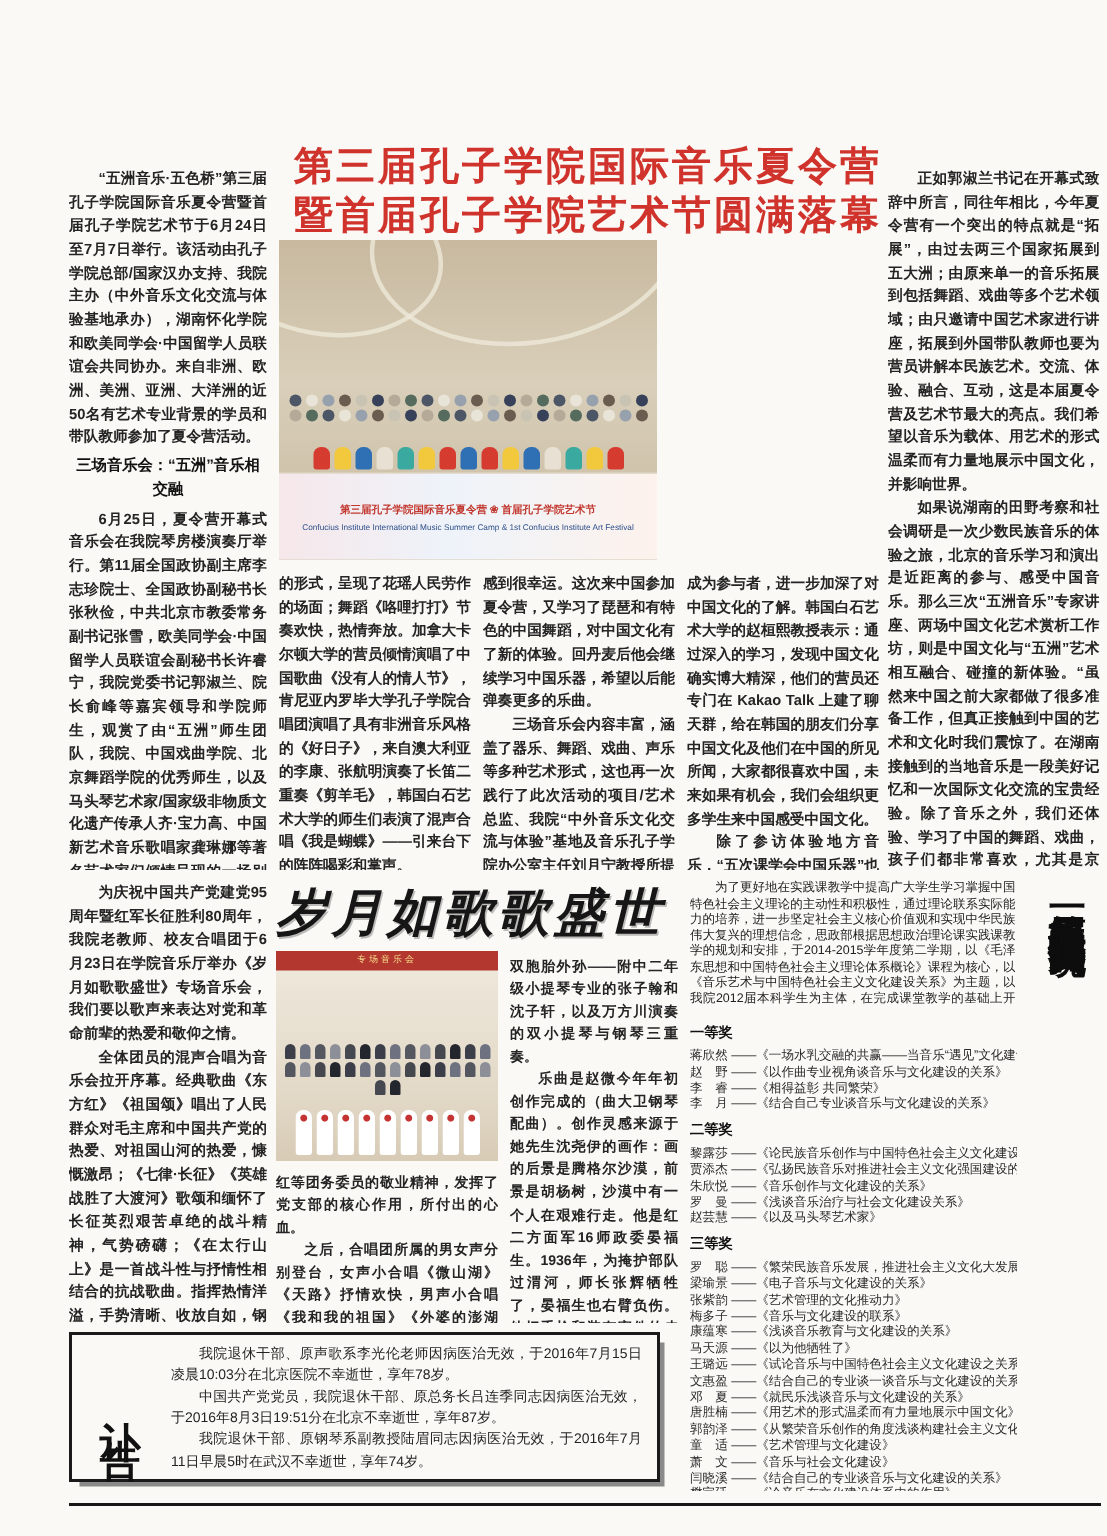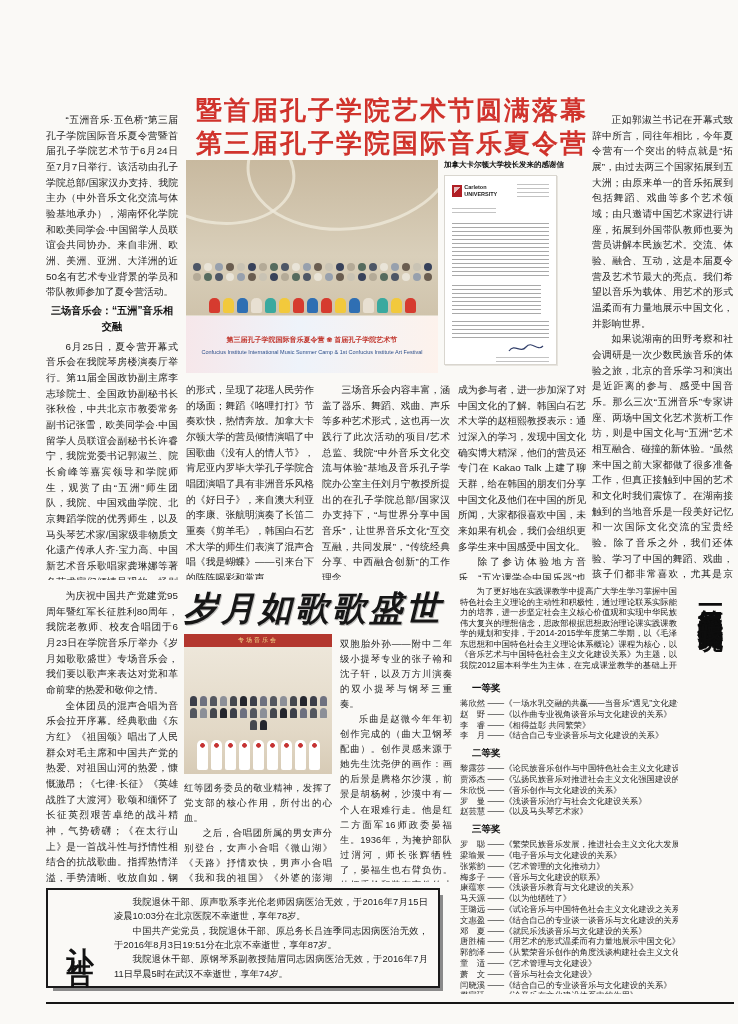--- a/index.html
+++ b/index.html
@@ -14,21 +14,21 @@
   .mh-news { color:#e8251f; font-weight:bold; font-size:11.5px; margin-left:10px; font-style:normal; }
   .mh-date { font-weight:bold; font-size:11px; color:#111; padding-bottom:4px; }
   .mh-rule { height:2px; background:#161616; margin-top:0; }
   .mh-row2 { position:relative; height:42px; display:flex; align-items:center; border-bottom:7px solid #161616; }
   .mh-pageno { font-family:"DejaVu Serif", serif; font-style:italic; font-weight:bold; font-size:40px; line-height:.85; margin:0 14px 0 2px; color:#111; }
   .mh-issue { font-size:10px; font-weight:bold; color:#111; }
   .mh-section { position:absolute; left:0; right:0; text-align:center; font-size:27px; font-weight:900; letter-spacing:16px; text-indent:16px; color:#111; }
 
   
   .col { position:absolute; overflow:hidden; font-size:9.8px; line-height:1.6; text-align:justify; color:#242424; }
-  .col p { text-indent:2em; }
+  .col p { text-indent:2em;font-weight:bold; }
   .col p.noind { text-indent:0; }
   .subhead { font-weight:bold; text-align:center; text-indent:0 !important; font-size:10.2px; margin:3px 0; color:#111; }
 
   
   #camp-headline { position:absolute; left:186px; top:94px; width:412px; text-align:center; color:#d0332c; font-weight:900; font-size:26px; line-height:1.26; letter-spacing:2px; }
 
   
   #camp-photo { position:absolute; left:186px; top:160px; width:252px; height:213px; background:linear-gradient(180deg,#c8b99f 0%,#d9cfba 45%,#c6b89e 100%); overflow:hidden; }
   .arc { position:absolute; border:3px solid #eee8da; border-radius:50%; opacity:.8; }
   .arc.a1 { width:210px; height:140px; left:60px; top:-70px; transform:rotate(-8deg); }
@@ -70,35 +70,35 @@
   
   #obituary { position:absolute; left:46px; top:888px; width:394px; height:100px; border:2px solid #1a1a1a; box-shadow:5px 5px 0 -2px #8a8a8a; background:#faf9f6; display:flex; align-items:center; padding:6px 10px 6px 14px; }
   #obit-label { writing-mode:vertical-rl; font-size:27px; font-weight:900; letter-spacing:12px; margin-right:16px; color:#111; }
   #obit-body { flex:1; font-size:9.3px; line-height:1.55; text-align:justify; }
   #obit-body p { text-indent:2em; }
 
   
   #award-intro { position:absolute; left:460px; top:586px; width:217px; height:84px; overflow:hidden; font-size:8.3px; line-height:10.5px; text-align:justify; }
   #award-intro p { text-indent:2em; }
   #award-lists { position:absolute; left:460px; top:676px; width:218px; height:318px; overflow:hidden; }
-  .award-group-heading { font-weight:bold; font-size:9.5px; margin:6px 12px 3px; color:#111; }
+  .award-group-heading { font-weight:bold; font-size:9.5px; margin:6px 0 3px; color:#111; }
   .award-entry { font-size:8.4px; line-height:10.8px; white-space:nowrap; overflow:hidden; color:#2a2a2a; }
   #award-vtitle { position:absolute; left:686px; top:590px; height:414px; width:48px; writing-mode:vertical-rl; font-size:25px; font-weight:900; line-height:46px; letter-spacing:1px; color:#0d0d0d; }
 
   #bottom-rule { position:absolute; left:46px; top:1002px; width:688px; height:2px; background:#161616; }
 </style>
 </head>
 <body>
 
 <div id="page">
 
 
   <div id="camp-headline">
+    <div>第三届孔子学院国际音乐夏令营</div>
     <div>暨首届孔子学院艺术节圆满落幕</div>
-    <div>第三届孔子学院国际音乐夏令营</div>
   </div>
 
   <div class="col" style="left:46px; top:112px; width:132px; height:468px;">
     <p>“五洲音乐·五色桥”第三届孔子学院国际音乐夏令营暨首届孔子学院艺术节于6月24日至7月7日举行。该活动由孔子学院总部/国家汉办支持、我院主办（中外音乐文化交流与体验基地承办），湖南怀化学院和欧美同学会·中国留学人员联谊会共同协办。来自非洲、欧洲、美洲、亚洲、大洋洲的近50名有艺术专业背景的学员和带队教师参加了夏令营活动。</p>
     <p class="subhead">三场音乐会：“五洲”音乐相交融</p>
     <p>6月25日，夏令营开幕式音乐会在我院琴房楼演奏厅举行。第11届全国政协副主席李志珍院士、全国政协副秘书长张秋俭，中共北京市教委常务副书记张雪，欧美同学会·中国留学人员联谊会副秘书长许睿宁，我院党委书记郭淑兰、院长俞峰等嘉宾领导和学院师生，观赏了由“五洲”师生团队，我院、中国戏曲学院、北京舞蹈学院的优秀师生，以及马头琴艺术家/国家级非物质文化遗产传承人齐·宝力高、中国新艺术音乐歌唱家龚琳娜等著名艺术家们倾情呈现的一场别具一格的“五洲音乐会”。其中不仅有肯尼亚内罗毕大学孔子学院合唱团演唱的《你好，中国！》《半个月亮爬上来》，韩国白石艺术大学、丹麦皇家音乐学院分别带来的伽倻琴与长鼓二重奏、管风琴独奏等充满异国风情的表演，还有弦乐四重奏《翻身道情》、唢呐独奏《百鸟朝凤》、童声合唱《越过彩虹》《我们和太阳在一起》、马头琴独奏《遥远的克日伦河》、女声独唱《蝶恋花》《小河淌水》、独舞《风中的胡杨》、昆曲《牡丹亭·游园》等中国风格作品。而中西器乐合奏《乡村路带我回家》、钢琴与古筝二重奏《千年佛与蝶恋花》等东西交融的乐曲更是让人耳目一新。</p>
 
   </div>
 
   <div id="camp-photo">
@@ -166,50 +166,27 @@
         <span style="background-color: rgb(58, 169, 159);"></span>
         <span style="background-color: rgb(242, 201, 60);"></span>
         <span style="background-color: rgb(214, 59, 47);"></span>
       </div>
     <div id="camp-banner">
       <div class="cn">第三届孔子学院国际音乐夏令营 ❀ 首届孔子学院艺术节</div>
       <div class="en">Confucius Institute International Music Summer Camp &amp; 1st Confucius Institute Art Festival</div>
     </div>
   </div>
 
-  <div id="letter">
-    <div class="heading">加拿大卡尔顿大学校长发来的感谢信</div>
-    <div class="sheet">
-      <div class="crest-row">
-        <div style="display:flex;align-items:center;">
-          <div class="crest"></div>
-          <div class="crest-name">Carleton UNIVERSITY</div>
-        </div>
-        <div class="addr">
-          <div class="fake light" style="height:16px;"></div>
-        </div>
-      </div>
-      <div class="fake light" style="height:8px; width:45%; margin-top:8px;"></div>
-      <div class="fake" style="height:56px; margin-top:7px;"></div>
-      <div class="fake" style="height:30px; margin-top:6px; width:92%;"></div>
-      <div class="fake" style="height:18px; margin-top:6px;"></div>
-      <div class="sig">
-        <svg width="42" height="14" viewBox="0 0 42 14">
-            <path d="M2 10 C8 2,13 13,19 6 S30 11,36 5" stroke="#33406b" stroke-width="1.2" fill="none"></path>
-          </svg>
-      </div>
-      <div class="fake light" style="height:8px; width:55%; margin:2px 0 0 auto;"></div>
-    </div>
-  </div>
 
   <div class="col" style="left:186px; top:382px; width:128px; height:198px;">
     <p class="noind">的形式，呈现了花瑶人民劳作的场面；舞蹈《咯哩打打》节奏欢快，热情奔放。加拿大卡尔顿大学的营员倾情演唱了中国歌曲《没有人的情人节》，肯尼亚内罗毕大学孔子学院合唱团演唱了具有非洲音乐风格的《好日子》，来自澳大利亚的李康、张航明演奏了长笛二重奏《剪羊毛》，韩国白石艺术大学的师生们表演了混声合唱《我是蝴蝶》——引来台下的阵阵喝彩和掌声。</p>
 
   </div>
   <div class="col" style="left:322px; top:382px; width:128px; height:198px;">
+    <p class="noind">感到很幸运。这次来中国参加夏令营，又学习了琵琶和有特色的中国舞蹈，对中国文化有了新的体验。回丹麦后他会继续学习中国乐器，希望以后能弹奏更多的乐曲。</p>
     <p>三场音乐会内容丰富，涵盖了器乐、舞蹈、戏曲、声乐等多种艺术形式，这也再一次践行了此次活动的项目/艺术总监、我院“中外音乐文化交流与体验”基地及音乐孔子学院办公室主任刘月宁教授所提出的在孔子学院总部/国家汉办支持下，“与世界分享中国音乐”，让世界音乐文化“互交互融，共同发展”，“传统经典分享、中西融合创新”的工作理念。</p>
 
   </div>
   <div class="col" style="left:458px; top:382px; width:128px; height:198px;">
     <p class="noind">成为参与者，进一步加深了对中国文化的了解。韩国白石艺术大学的赵桓熙教授表示：通过深入的学习，发现中国文化确实博大精深，他们的营员还专门在 Kakao Talk 上建了聊天群，给在韩国的朋友们分享中国文化及他们在中国的所见所闻，大家都很喜欢中国，未来如果有机会，我们会组织更多学生来中国感受中国文化。</p>
     <p>除了参访体验地方音乐，“五次课学会中国乐器”也是每届国际音乐夏令营的亮点之一。古筝、扬琴、二胡、笛、琵琶、中国打击乐，从对古筝一无所知、手足无措，到信心满满地上台演奏，背后是老师们的认真教导和营员们的勤奋努力。闭幕式汇报音乐会的压轴曲目——民乐合奏《春江花月夜》，是他们仅用4天5次课时间学会的。从2014到2016，由《茉莉花》《康定情歌》，再到《春江花月夜》，连续三届夏令营的民乐合奏作品折射出外国师生对中国传统音乐的理解更加深入。</p>
 
   </div>
   <div class="col" style="left:592px; top:112px; width:141px; height:468px;">
     <p>正如郭淑兰书记在开幕式致辞中所言，同往年相比，今年夏令营有一个突出的特点就是“拓展”，由过去两三个国家拓展到五大洲；由原来单一的音乐拓展到包括舞蹈、戏曲等多个艺术领域；由只邀请中国艺术家进行讲座，拓展到外国带队教师也要为营员讲解本民族艺术。交流、体验、融合、互动，这是本届夏令营及艺术节最大的亮点。我们希望以音乐为载体、用艺术的形式温柔而有力量地展示中国文化，并影响世界。</p>

